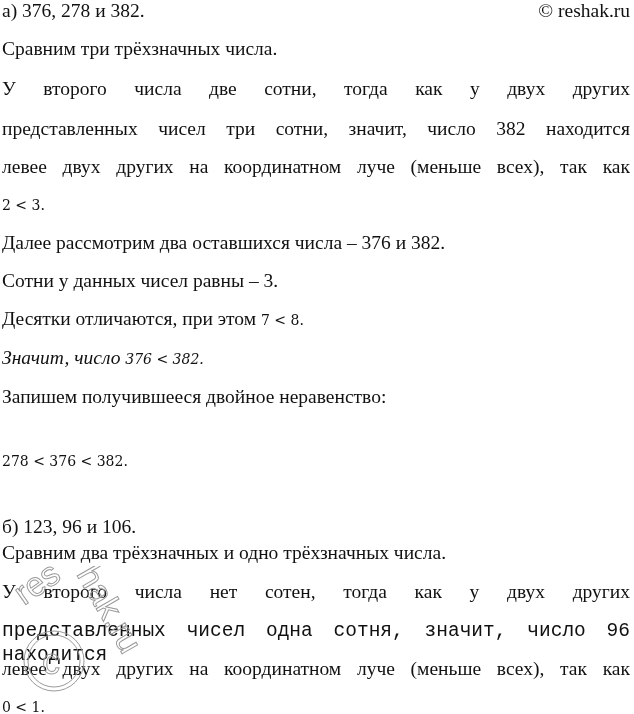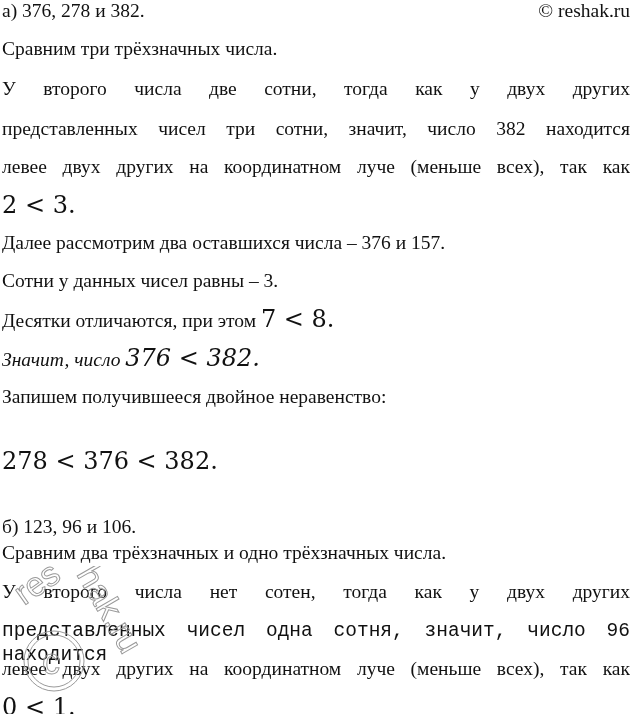--- a/index.html
+++ b/index.html
@@ -23,21 +23,21 @@
       line-height: 24px;
     }
     .justify {
       width: 628px;
       text-align: justify;
       text-align-last: justify;
       white-space: normal;
     }
     .math {
       font-family: "DejaVu Serif", "Liberation Serif", serif;
-      font-size: 24px;
+      font-size: 14px;
     }
     .copyright {
       position: absolute;
       right: 4px;
       top: -1px;
       line-height: 24px;
       white-space: nowrap;
     }
     .watermark {
       position: absolute;
@@ -54,21 +54,21 @@
 <div>
 
   <div class="line" style="top:-1px;text-align:center;">а)  376, 278 и 382.</div>
   <div class="copyright">© reshak.ru</div>
 
   <div class="line" style="top:37px;text-align:right;">Сравним три трёхзначных числа.</div>
   <div class="line justify" style="top:77px;">У второго числа две сотни, тогда как у двух других</div>
   <div class="line justify" style="top:117px;">представленных чисел три сотни, значит, число 382 находится</div>
   <div class="line justify" style="top:155px;">левее двух других на координатном луче (меньше всех), так как</div>
   <div class="line math" style="top:193px;">2 &lt; 3.</div>
-  <div class="line" style="top:231px;">Далее рассмотрим два оставшихся числа – 376 и 157.</div>
+  <div class="line" style="top:231px;">Далее рассмотрим два оставшихся числа – 376 и 382.</div>
   <div class="line" style="top:269px;">Сотни у данных чисел равны – 3.</div>
   <div class="line" style="top:307px;">
     <span>Десятки отличаются, при этом </span><span class="math"> 7 &lt; 8.</span>
   </div>
   <div class="line" style="top:346px;font-style:italic;">
     <span>Значит, число </span><span class="math"> 376 &lt; 382.</span>
   </div>
   <div class="line" style="top:385px;">Запишем получившееся двойное неравенство:</div>
   <div class="line math" style="top:424px;margin-top:25px;">278 &lt; 376 &lt; 382.</div>
 

